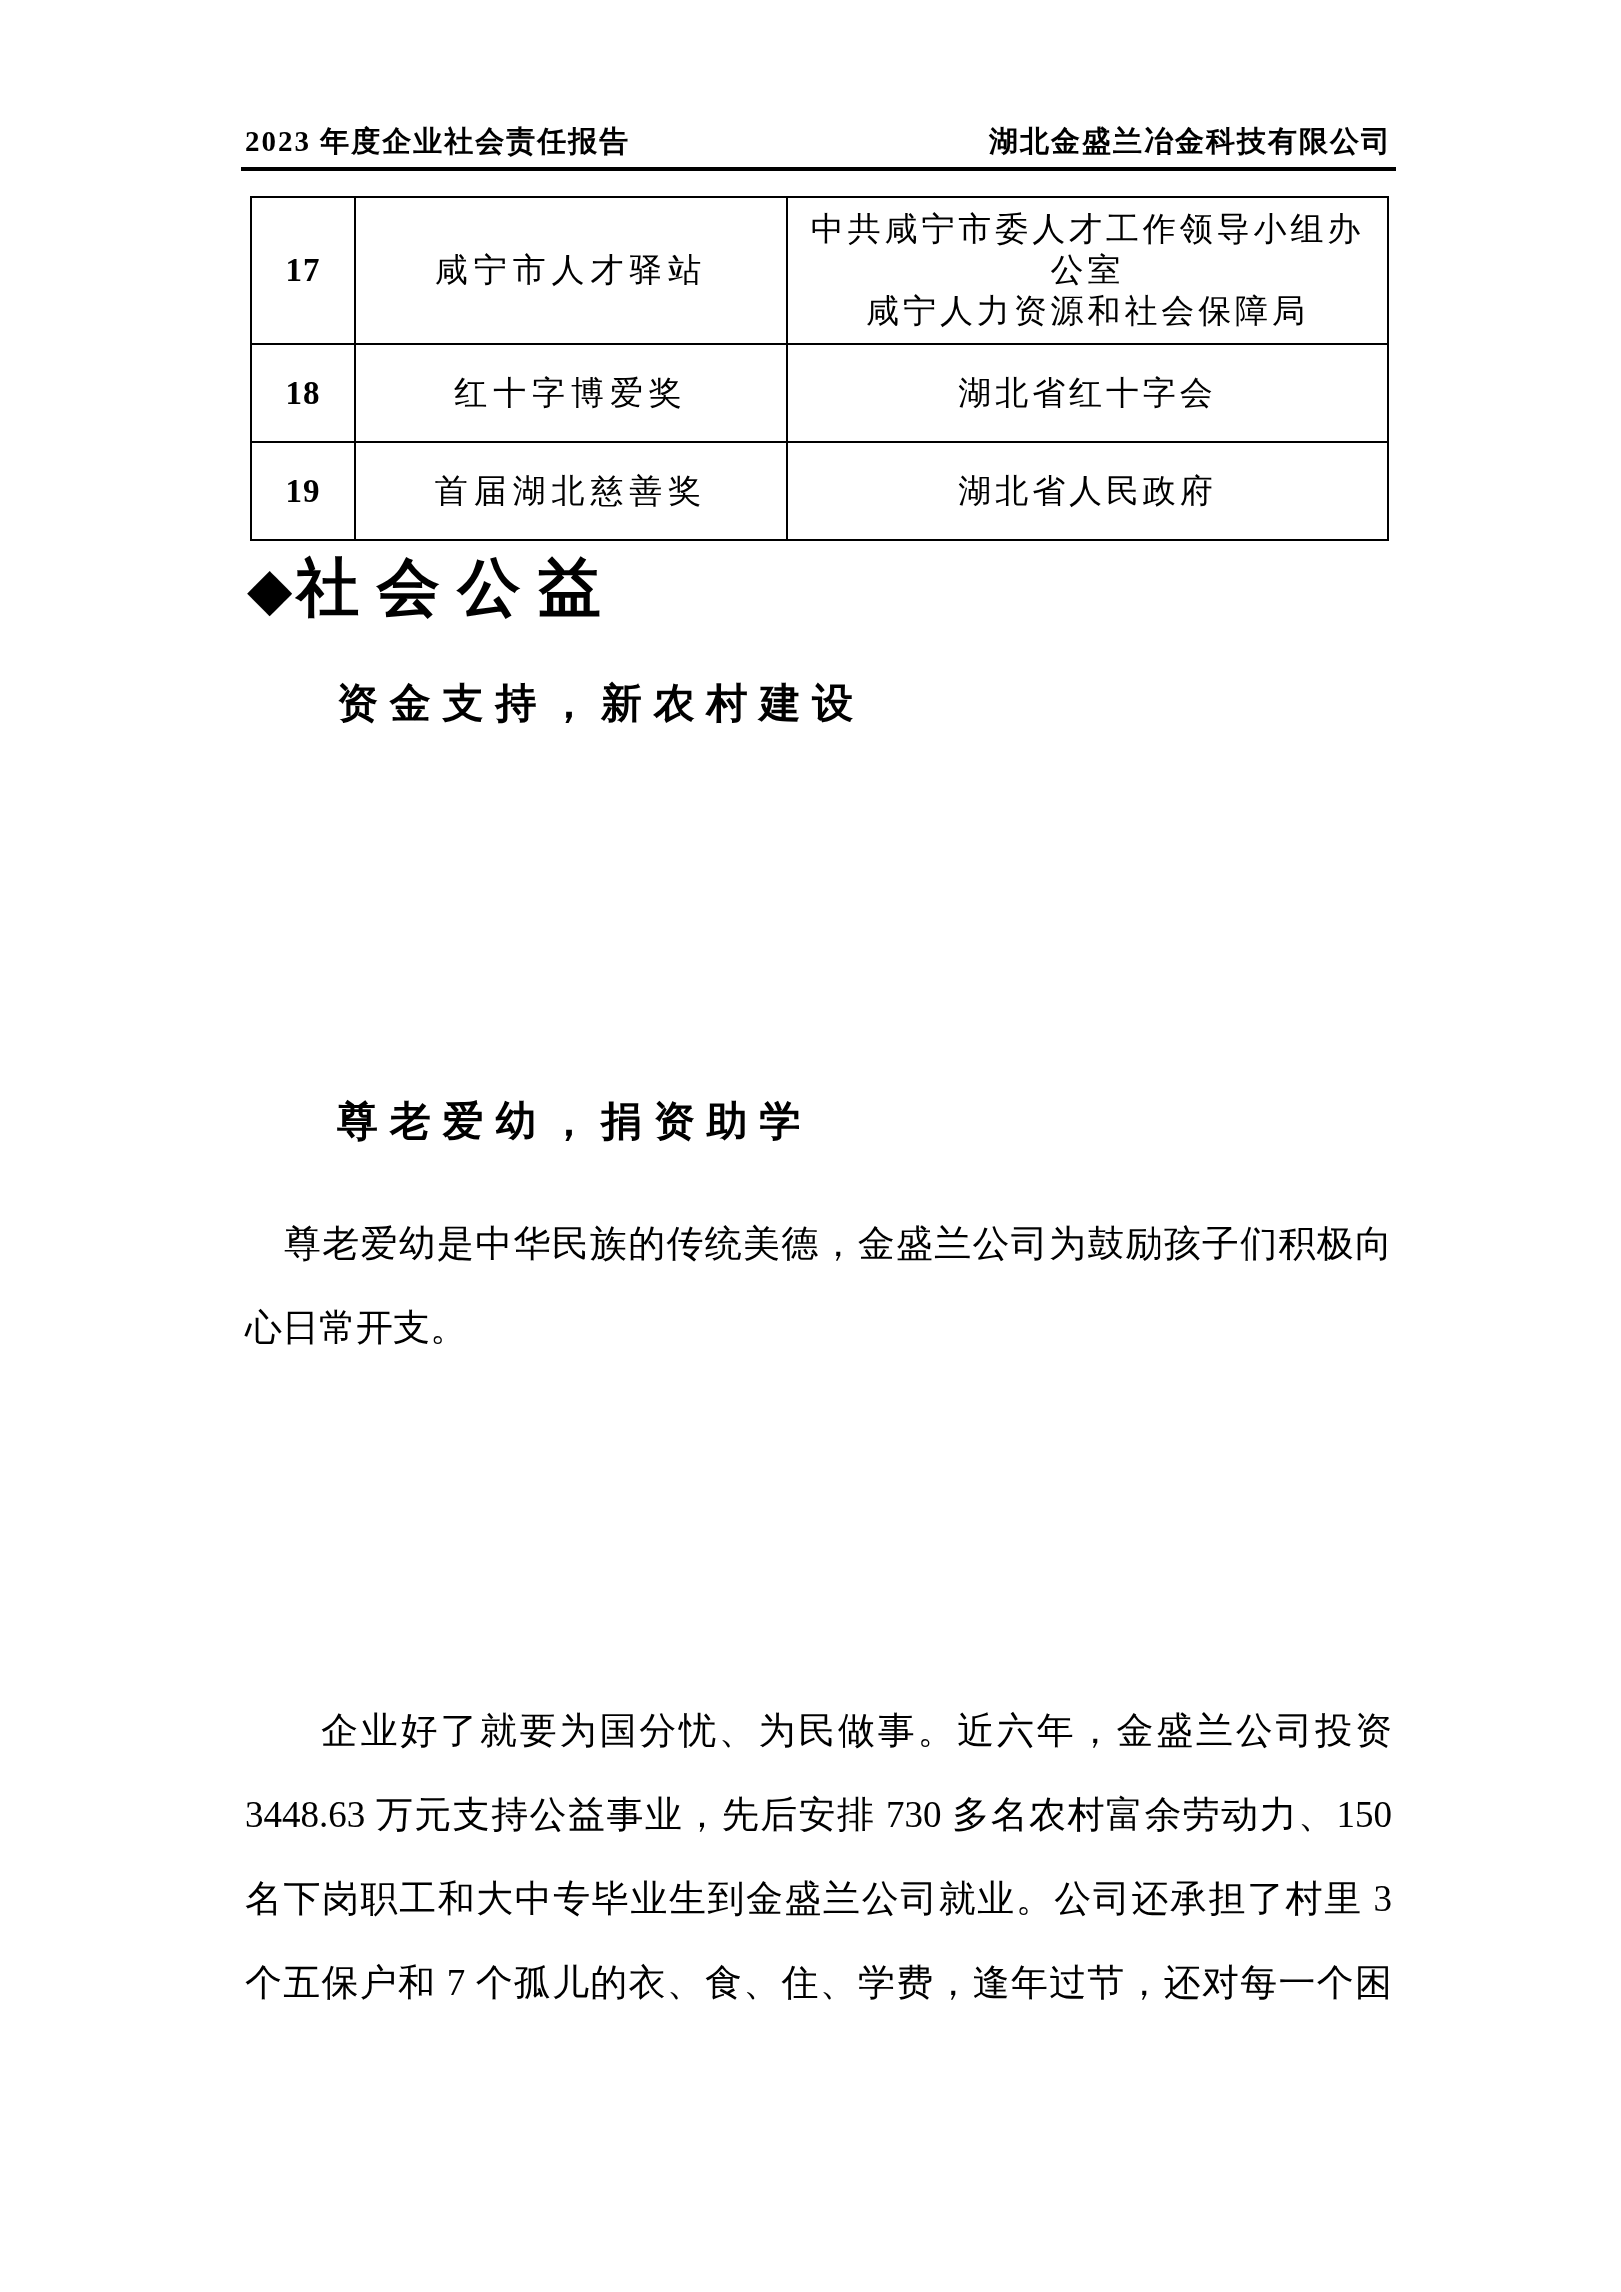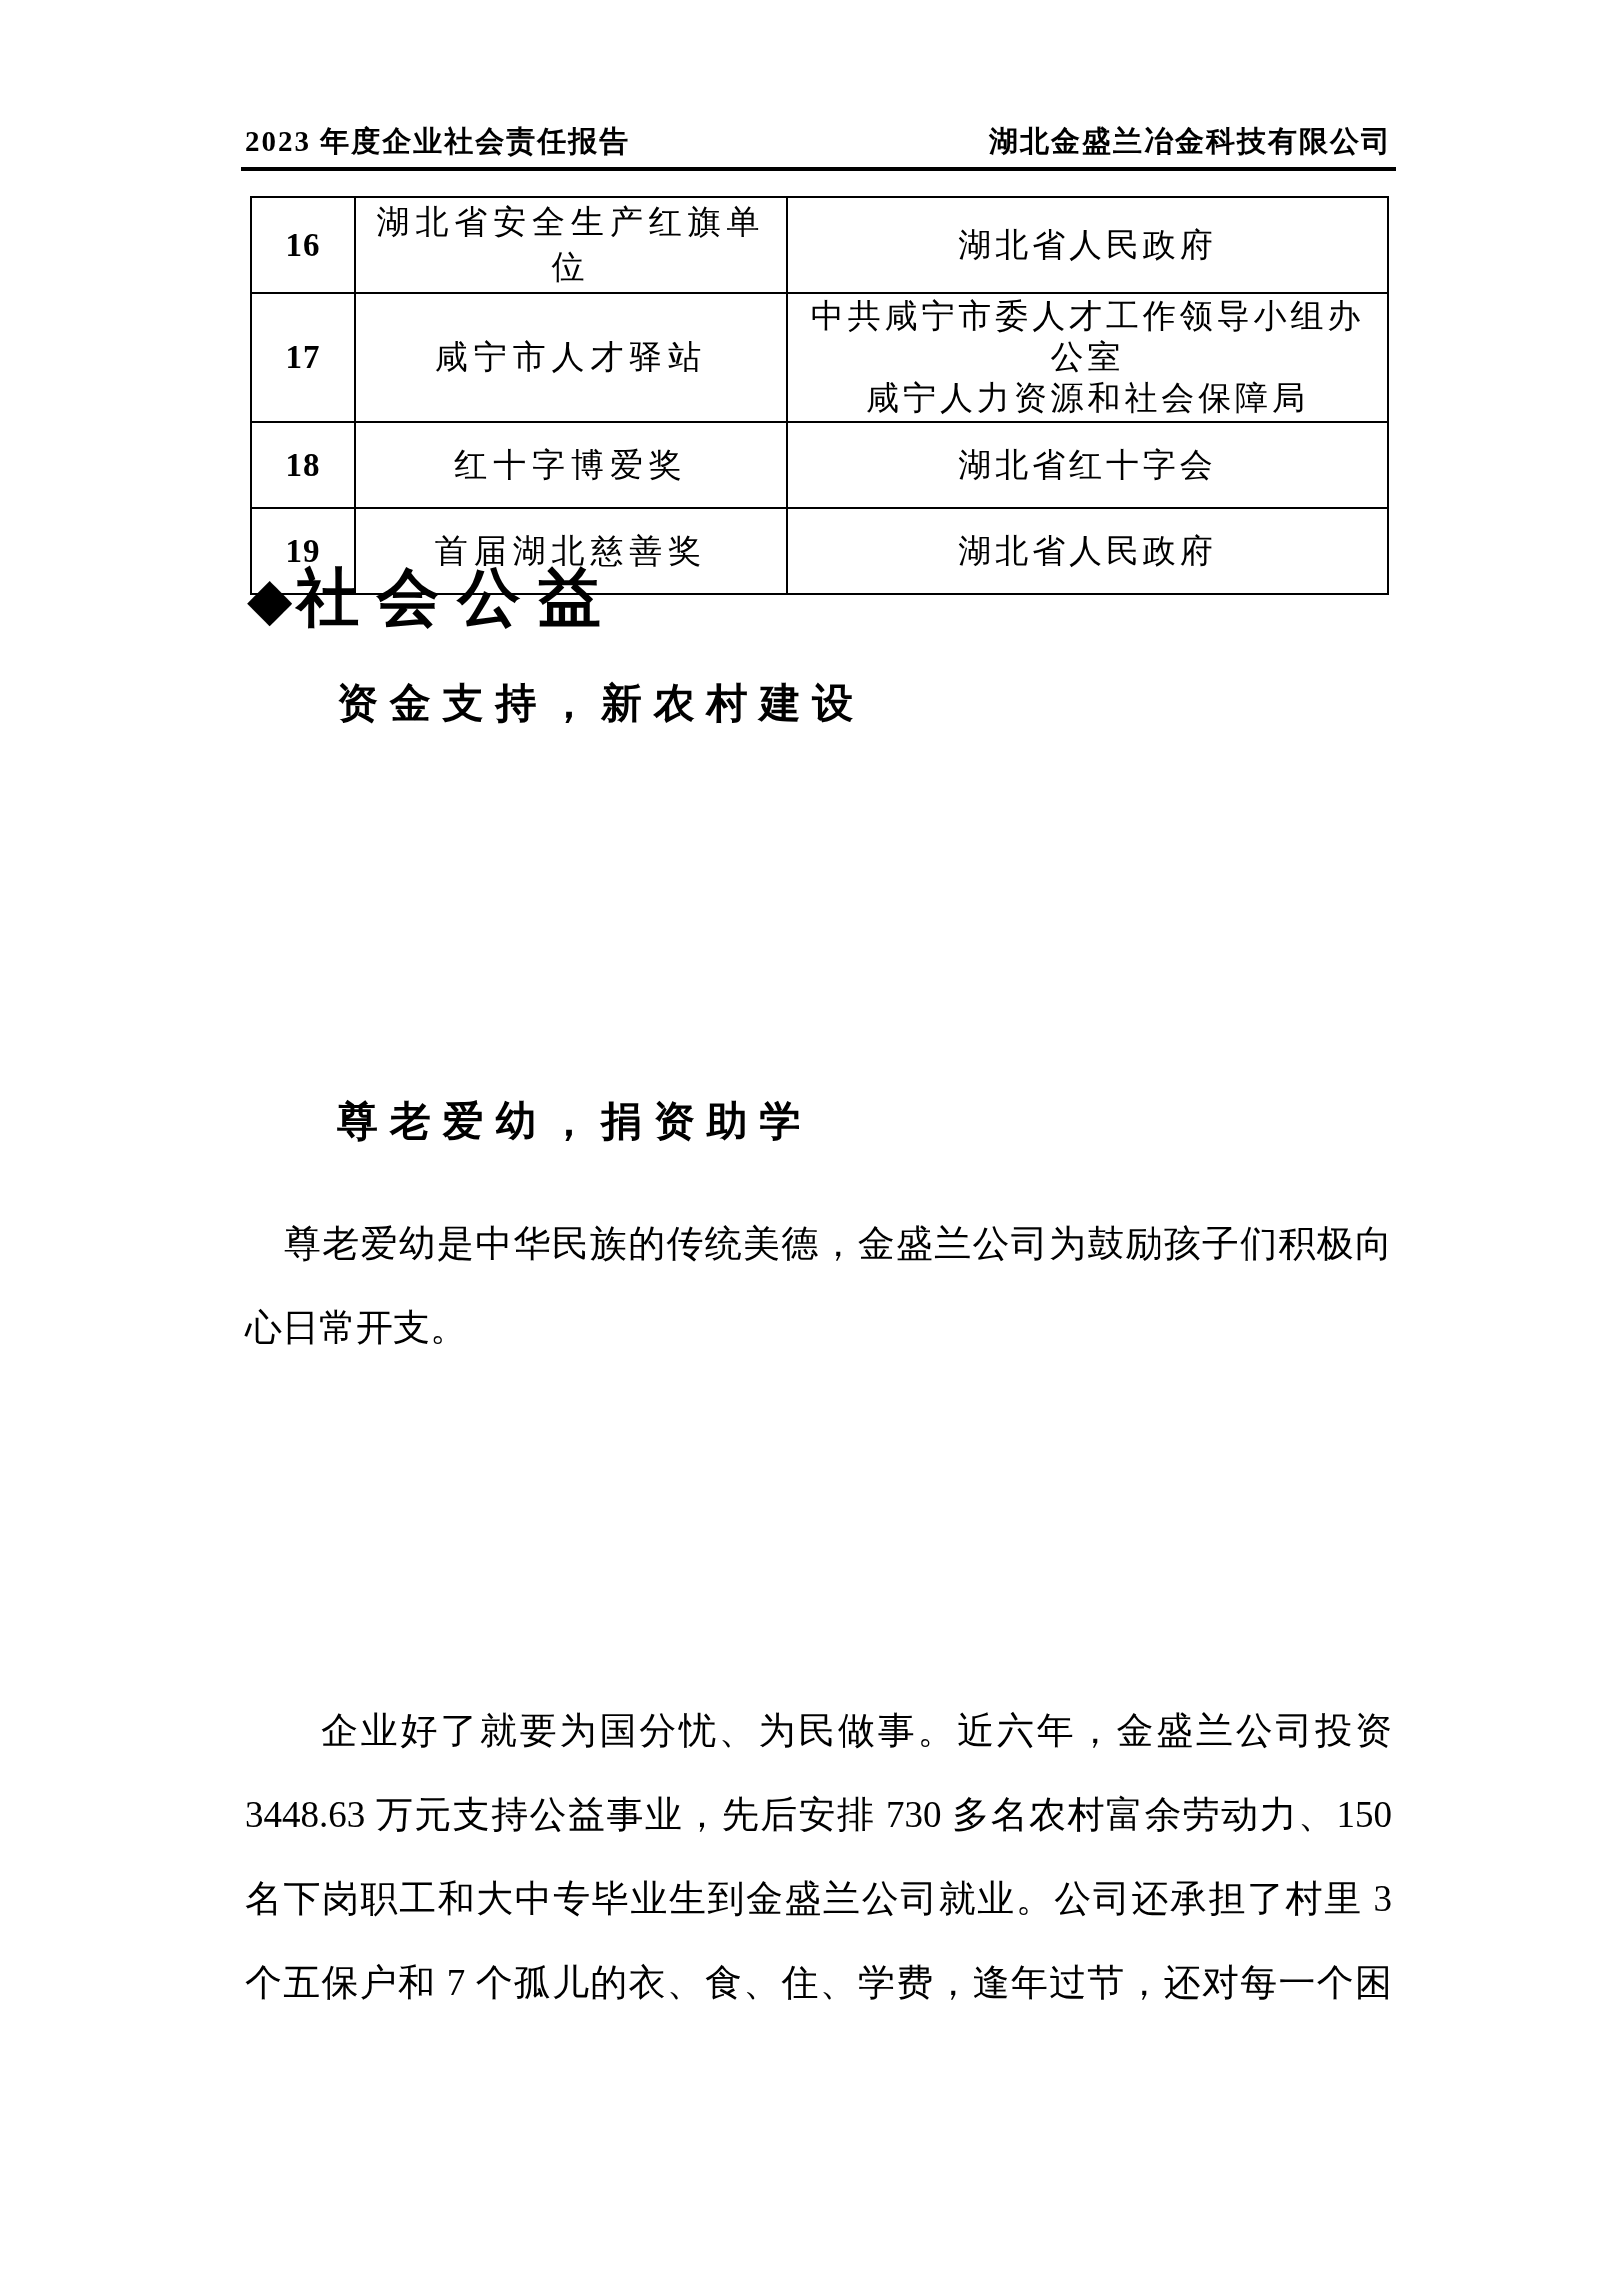--- a/index.html
+++ b/index.html
@@ -46,21 +46,20 @@
   td.col-award{ width: 432px; letter-spacing: 5.9px; }
   td.col-issuer { width: 601px; letter-spacing: 3.9px; }
   td.col-issuer .issuer-line { line-height: 41px; }
 
   
   .section-heading {
     position: absolute; left: 247px; top: 545px;
     font-family: "Liberation Sans", "DejaVu Sans", sans-serif;
     font-weight: bold; font-size: 63px; letter-spacing: 17.6px;
     white-space: nowrap;
-    margin-top: 10px;
   }
   .section-heading .bullet { letter-spacing: 0; margin-right: 3.9px; font-size: 59px; }
 
   
   .sub-heading {
     position: absolute; left: 337px;
     font-family: "Liberation Sans", "DejaVu Sans", sans-serif;
     font-weight: bold; font-size: 41px; letter-spacing: 11.8px;
     white-space: nowrap;
   }
@@ -99,25 +98,20 @@
 
 <div class="page">
 
   <div class="hdr-left">2023 年度企业社会责任报告</div>
   <div class="hdr-right">湖北金盛兰冶金科技有限公司</div>
   <div class="hdr-rule"></div>
 
   <table class="awards">
     <tbody>
       <tr>
-        <td class="col-no">16</td>
-        <td class="col-award">湖北省安全生产红旗单位</td>
-        <td class="col-issuer">湖北省人民政府</td>
-      </tr>
-      <tr>
         <td class="col-no">17</td>
         <td class="col-award">咸宁市人才驿站</td>
         <td class="col-issuer">
           <div class="issuer-line">中共咸宁市委人才工作领导小组办公室</div>
           <div class="issuer-line">咸宁人力资源和社会保障局</div>
         </td>
       </tr>
       <tr>
         <td class="col-no">18</td>
         <td class="col-award">红十字博爱奖</td>

